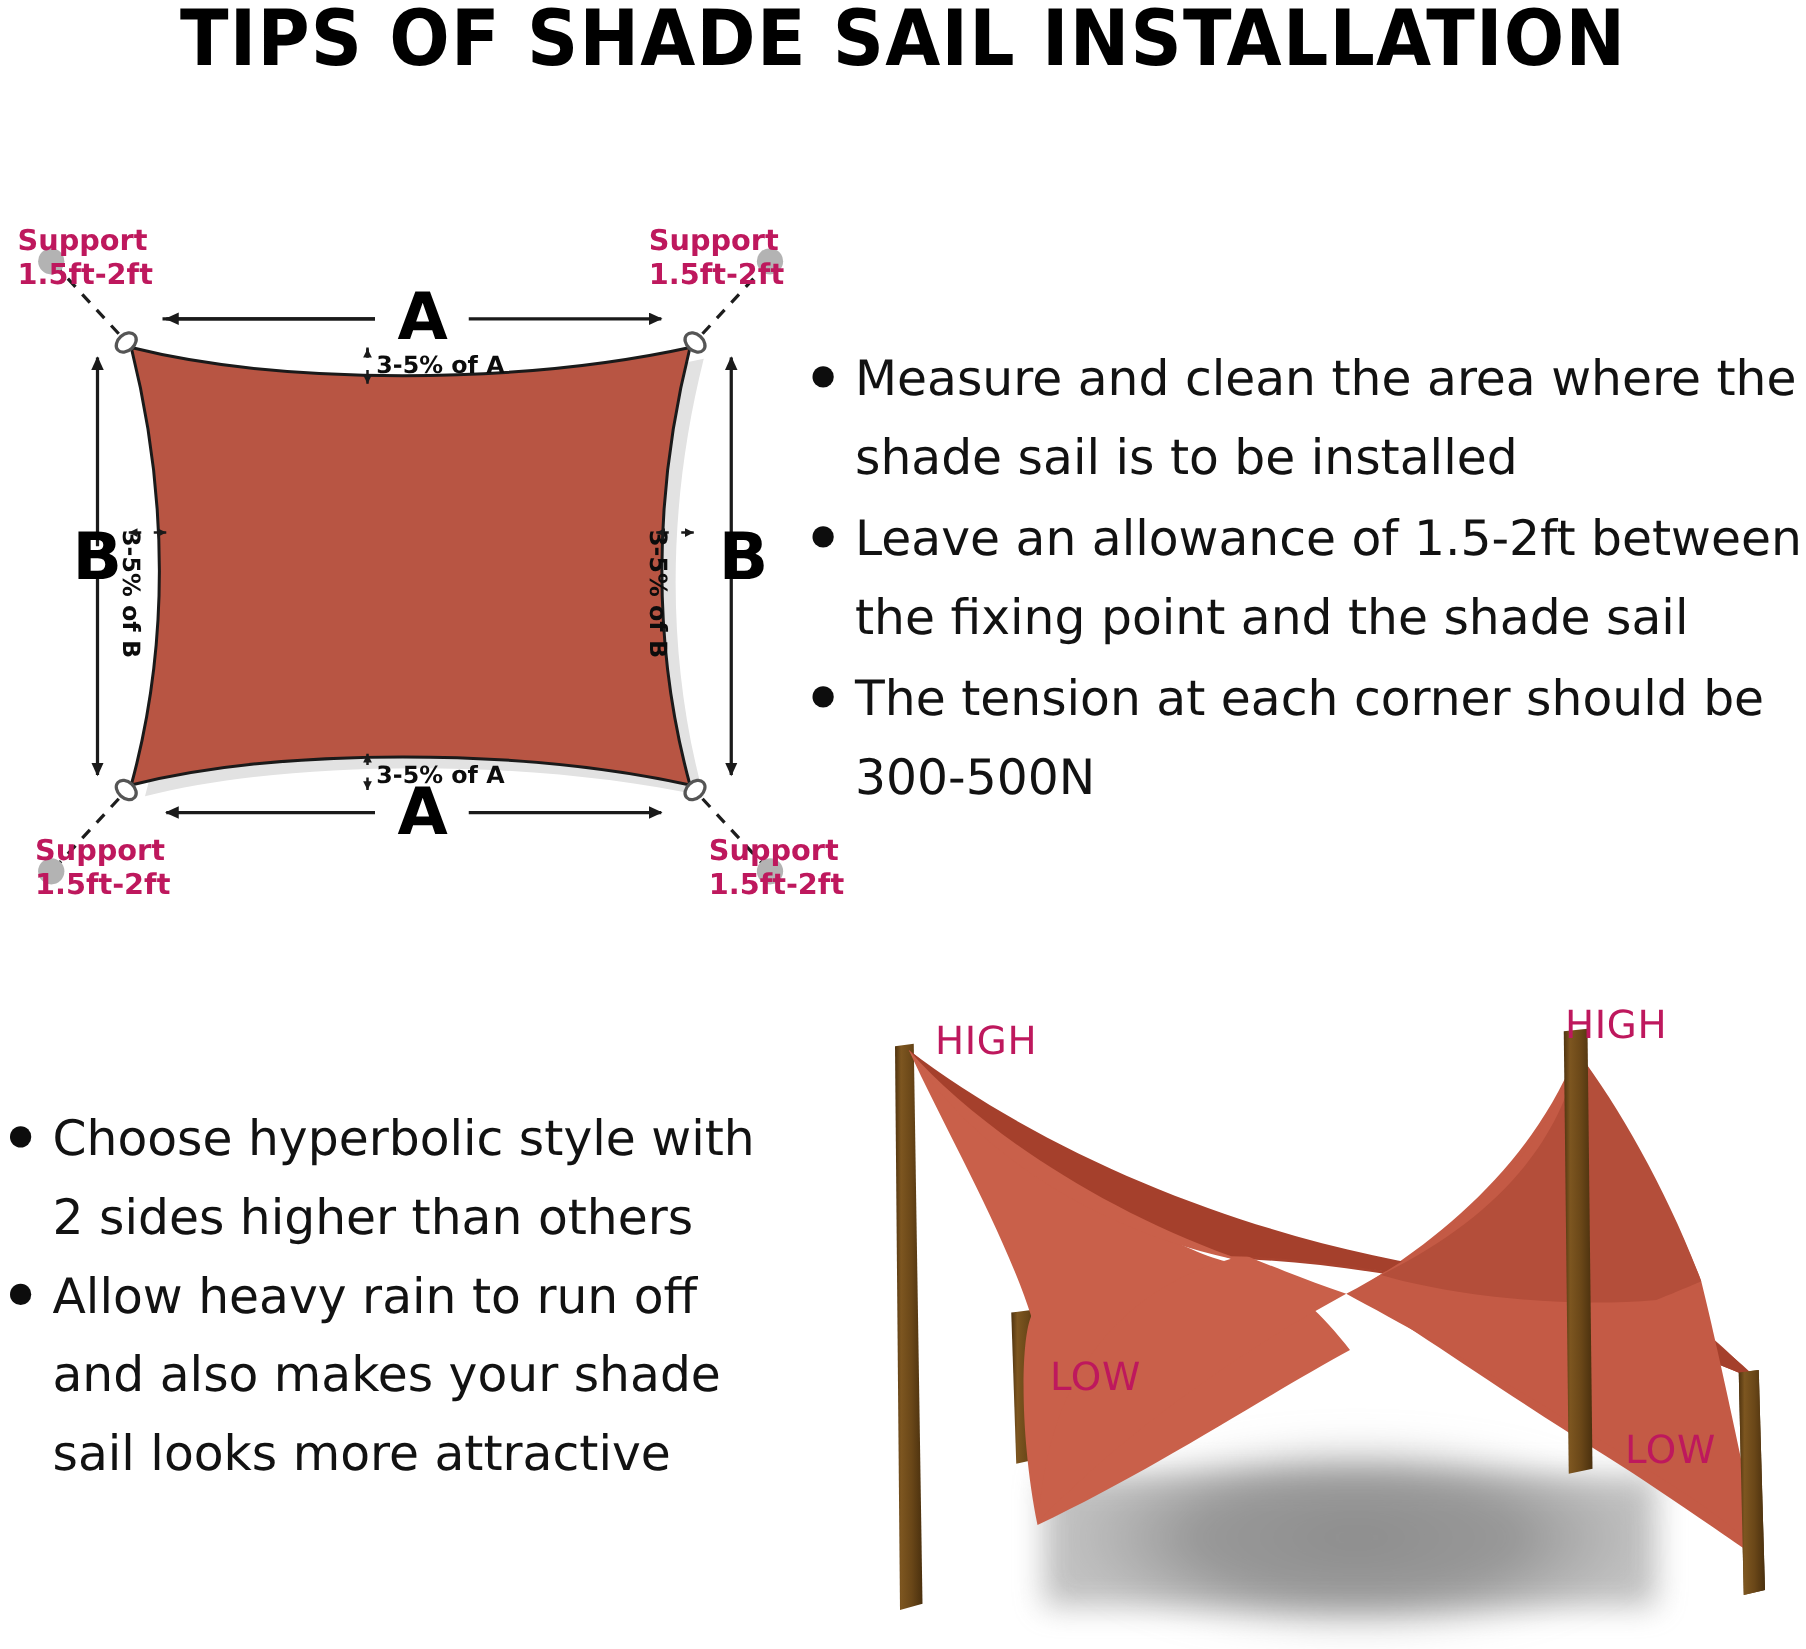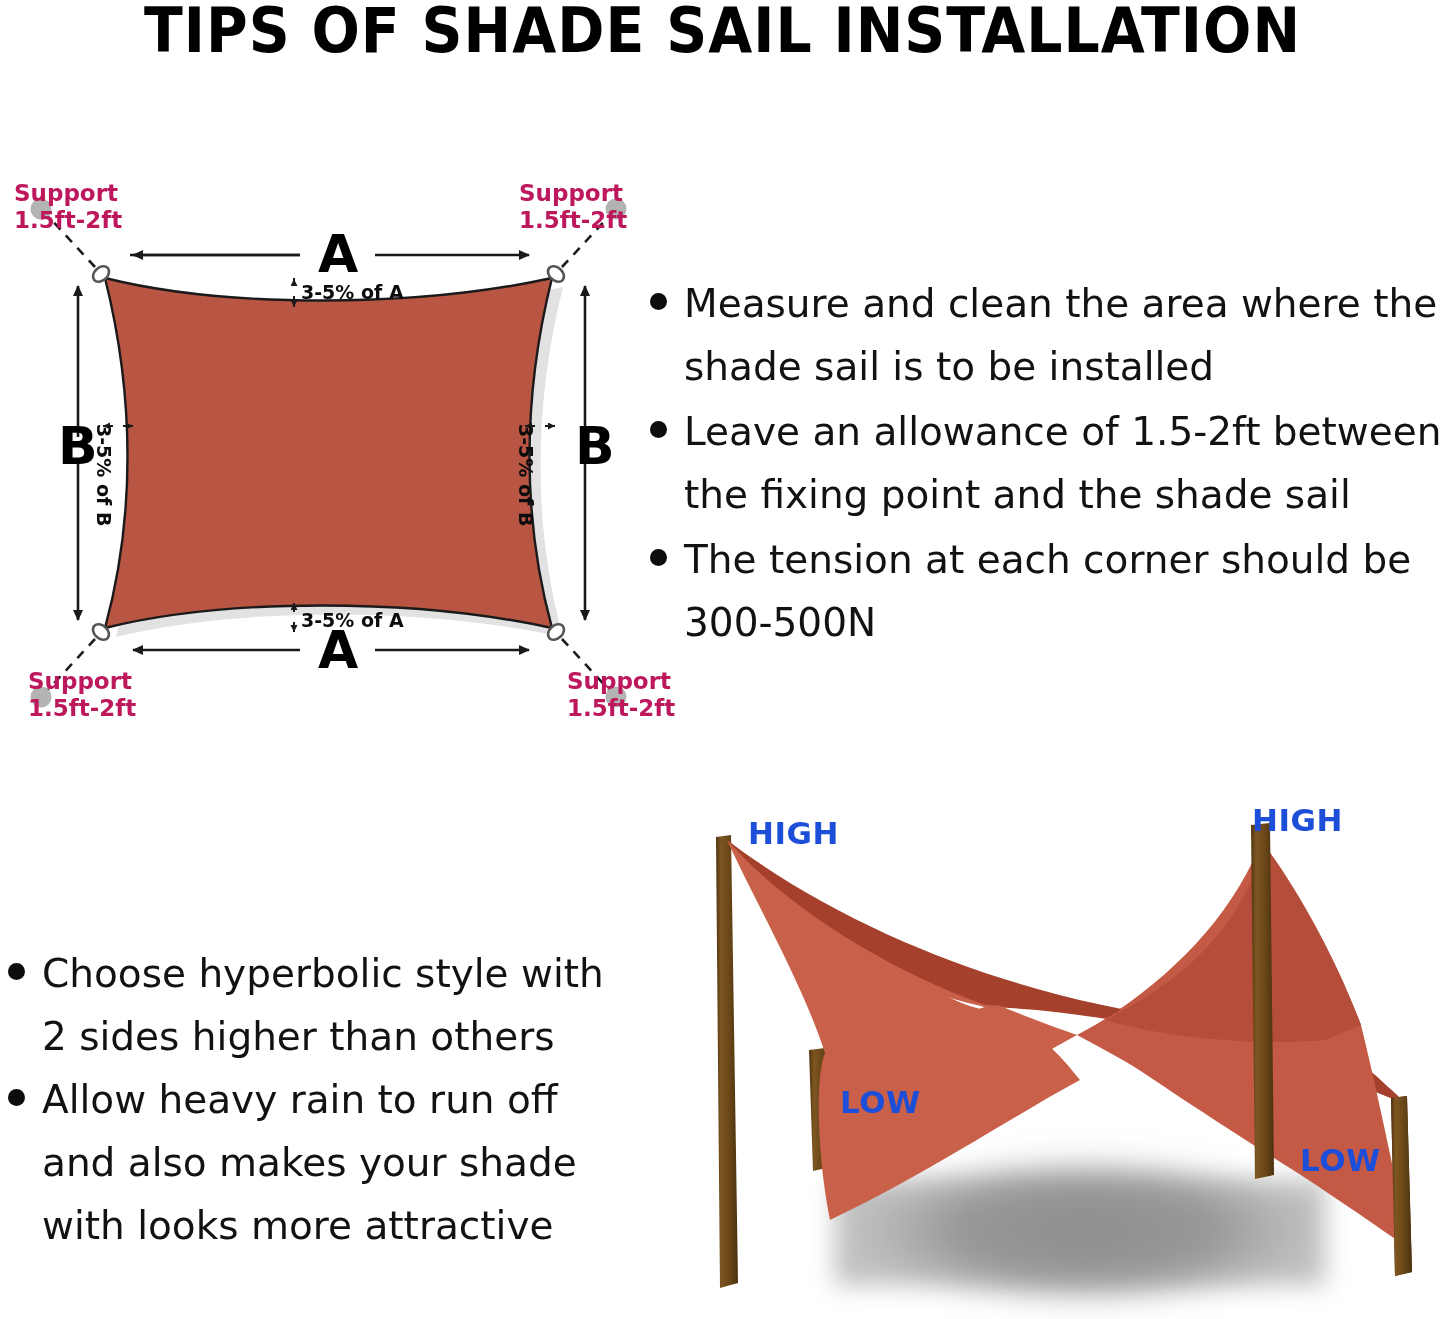--- a/index.html
+++ b/index.html
@@ -40,21 +40,21 @@
   .bullet-text{
     color:#121212;
     font-family:"DejaVu Sans","Liberation Sans",sans-serif;
     font-weight:400;
   }
   #bullets-right{left:650px;top:272px;width:800px;}
   #bullets-right .bullet-text{font-size:39px;line-height:63px;}
   #bullets-right .bullet-row{margin-bottom:2px;}
   #bullets-right .bullet-dot{margin-top:21px;}
 
-  #bullets-bottom{left:8px;top:942px;width:618px;}
+  #bullets-bottom{left:8px;top:880px;width:618px;}
   #bullets-bottom .bullet-text{font-size:39px;line-height:63px;}
   #bullets-bottom .bullet-dot{margin-top:21px;}
 
   
   .support-label{
     position:absolute;
     color:#be185d;
     font-family:"DejaVu Sans","Liberation Sans",sans-serif;
     font-weight:600;
     font-size:23px;
@@ -80,23 +80,23 @@
     font-weight:700;
     font-size:19px;
     line-height:19px;
     white-space:nowrap;
   }
   .pct-rot{transform:rotate(90deg);transform-origin:left top;}
 
   
   .hl-label{
     position:absolute;
-    color:#1d4ed8;
-    font-family:"DejaVu Sans","Liberation Sans",sans-serif;
-    font-weight:700;
+    color:#be185d;
+    font-family:"DejaVu Sans","Liberation Sans",sans-serif;
+    font-weight:400;
     font-size:31px;
     line-height:31px;
     letter-spacing:0.5px;
     white-space:nowrap;
   }
 </style>
 </head>
 <body>
 
 <div class="page">
@@ -231,21 +231,21 @@
     </div>
   </div>
 
   <div class="bullets" id="bullets-bottom">
     <div class="bullet-row">
       <div class="bullet-dot"></div>
       <div class="bullet-text">Choose hyperbolic style with 2 sides higher than others</div>
     </div>
     <div class="bullet-row">
       <div class="bullet-dot"></div>
-      <div class="bullet-text">Allow heavy rain to run off and also makes your shade with looks more attractive</div>
+      <div class="bullet-text">Allow heavy rain to run off and also makes your shade sail looks more attractive</div>
     </div>
   </div>
 
   <svg class="svglayer" id="hyper-diagram" width="770" height="540" viewBox="0 0 770 540" style="left:685px;top:785px;">
 
     <defs>
       <linearGradient id="woodGrad" x1="0" y1="0" x2="1" y2="0">
         <stop offset="0%" stop-color="#4f330f"></stop>
         <stop offset="22%" stop-color="#7d5620"></stop>
         <stop offset="60%" stop-color="#6a4718"></stop>

